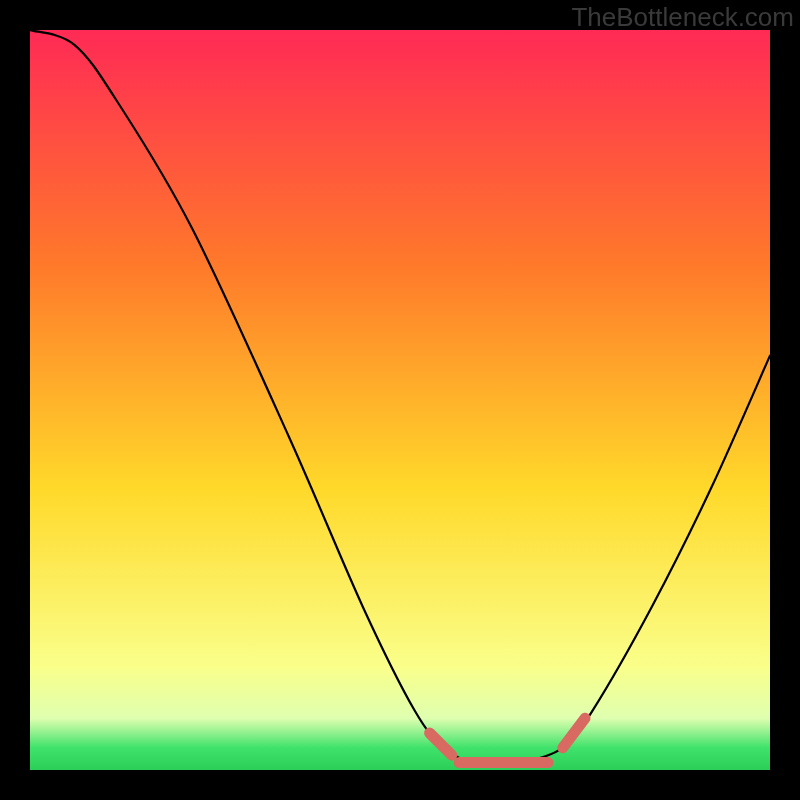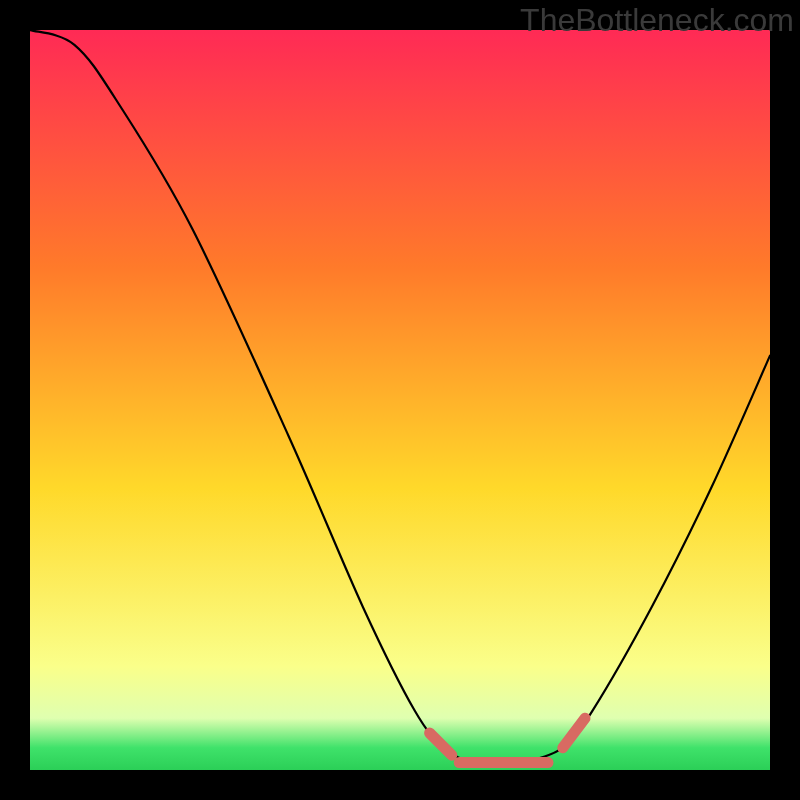--- a/index.html
+++ b/index.html
@@ -24,21 +24,21 @@
     top: 0;
     width: 100%;
     height: 100%;
   }
   .watermark {
     position: absolute;
     top: 2px;
     right: 6px;
     color: #3a3a3a;
     font-family: Arial, Helvetica, sans-serif;
-    font-size: 32px;
+    font-size: 26px;
     font-weight: 500;
     letter-spacing: 0px;
     user-select: none;
     z-index: 10;
   }
   svg.overlay {
     position: absolute;
     left: 0;
     top: 0;
     width: 100%;

